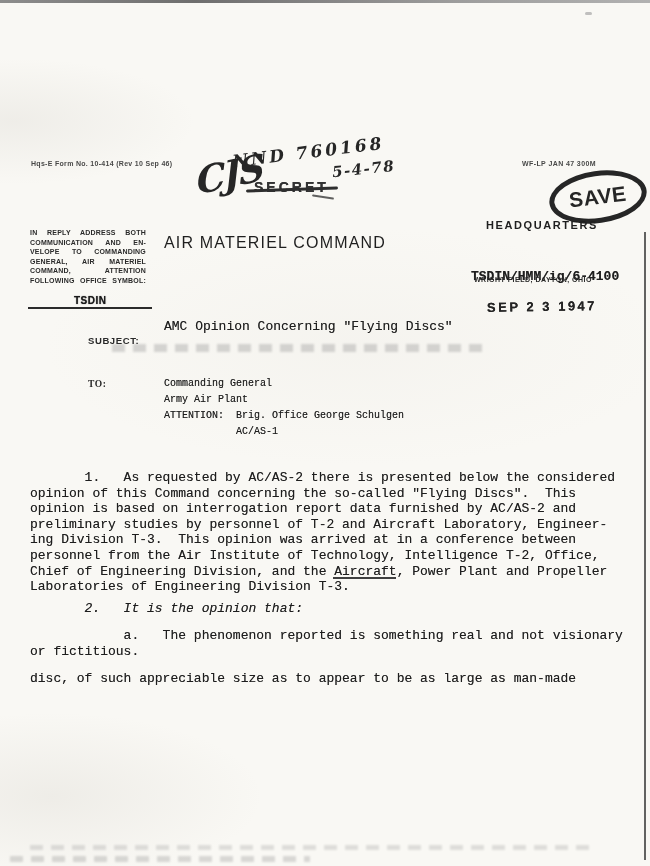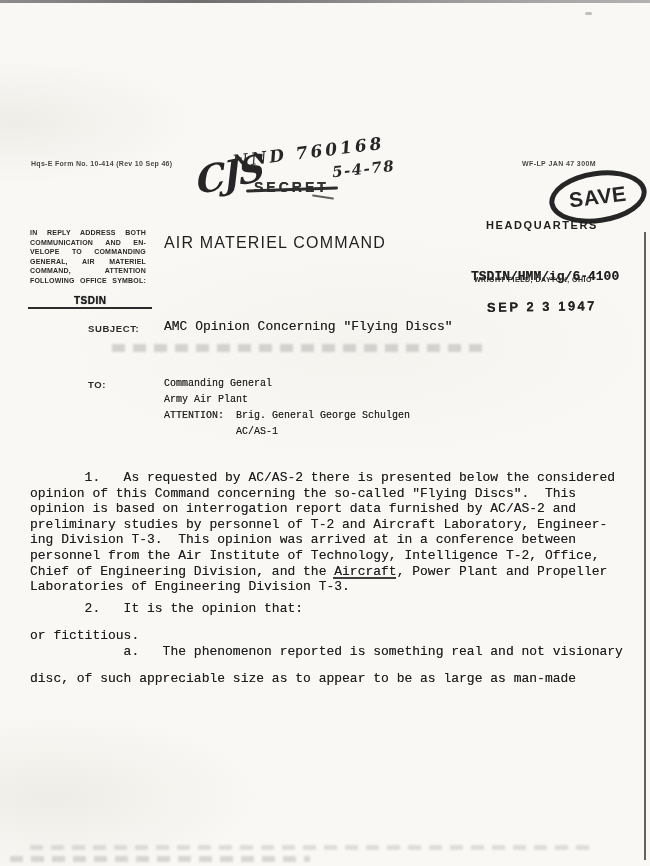--- a/index.html
+++ b/index.html
@@ -62,28 +62,28 @@
       <div>COMMAND, ATTENTION</div>
       <div>FOLLOWING OFFICE SYMBOL:</div>
     </div>
   <div class="abs" style="left:30px;top:295px;font-weight:bold;font-size:10px;letter-spacing:.5px;color:#1a1a1a;text-shadow:0 0 1px #444;margin-left:44px;">TSDIN</div>
   <div class="abs artifact" style="left:28px;top:307px;width:124px;height:2px;background:#2b2b2b;"></div>
 
   <div class="abs mono" style="left:471px;top:257px;font-size:13px;font-weight:bold;margin-top:12px;">TSDIN/HMM/ig/6-4100</div>
   <div class="abs tiny-bold" style="left:474px;top:276px;font-size:7px;letter-spacing:.5px;">WRIGHT FIELD, DAYTON, OHIO</div>
   <div class="abs" style="left:487px;top:299px;font-weight:bold;font-size:13px;letter-spacing:2.5px;color:#242424;transform:rotate(-1deg);text-shadow:0 0 .6px #333;">SEP 2 3 1947</div>
 
-  <div class="abs tiny-bold" style="left:88px;top:323px;font-size:9.5px;letter-spacing:.6px;">SUBJECT:</div>
+  <div class="abs tiny-bold" style="left:88px;top:335px;font-size:9.5px;letter-spacing:.6px;">SUBJECT:</div>
   <div class="abs mono" style="left:164px;top:319px;font-size:13px;">AMC Opinion Concerning "Flying Discs"</div>
 
-  <div class="abs tiny-bold" style="left:88px;top:379px;font-size:9.5px;letter-spacing:.6px;">TO:</div>
-  <div class="abs mono lines" style="left:164px;top:376px;font-size:10px;line-height:16px;"><div>Commanding General</div><div>Army Air Plant</div><div>ATTENTION:  Brig. General George Schulgen</div><div>            AC/AS-1</div></div>
+  <div class="abs tiny-bold" style="left:88px;top:379px;font-size:9.5px;letter-spacing:.6px;font-family:Liberation Serif, serif;">TO:</div>
+  <div class="abs mono lines" style="left:164px;top:376px;font-size:10px;line-height:16px;"><div>Commanding General</div><div>Army Air Plant</div><div>ATTENTION:  Brig. Office George Schulgen</div><div>            AC/AS-1</div></div>
 
   <div class="abs mono lines" style="left:30px;top:470px;font-size:13px;line-height:15.6px;"><div>       1.   As requested by AC/AS-2 there is presented below the considered</div><div>opinion of this Command concerning the so-called "Flying Discs".  This</div><div>opinion is based on interrogation report data furnished by AC/AS-2 and</div><div>preliminary studies by personnel of T-2 and Aircraft Laboratory, Engineer-</div><div>ing Division T-3.  This opinion was arrived at in a conference between</div><div>personnel from the Air Institute of Technology, Intelligence T-2, Office,</div><div>Chief of Engineering Division, and the Aircraft, Power Plant and Propeller</div><div>Laboratories of Engineering Division T-3.</div></div>
   <div class="abs artifact" style="left:333px;top:577px;width:63px;height:1.5px;background:#1e1e1e;opacity:.85;"></div>
 
-  <div class="abs mono" style="left:30px;top:601px;font-size:13px;">       2.   It is the opinion that:</div>
+  <div class="abs mono" style="left:30px;top:601px;font-size:13px;font-style:italic;">       2.   It is the opinion that:</div>
 
-  <div class="abs mono lines" style="left:30px;top:628px;font-size:13px;line-height:15.6px;"><div>or fictitious.</div><div>            a.   The phenomenon reported is something real and not visionary</div></div>
+  <div class="abs mono lines" style="left:30px;top:628px;font-size:13px;line-height:15.6px;"><div>            a.   The phenomenon reported is something real and not visionary</div><div>or fictitious.</div></div>
 
   <div class="abs mono lines" style="left:30px;top:671px;font-size:13px;line-height:15.6px;"><div>disc, of such appreciable size as to appear to be as large as man-made</div></div>
 
 </div>
 
 </body></html>

